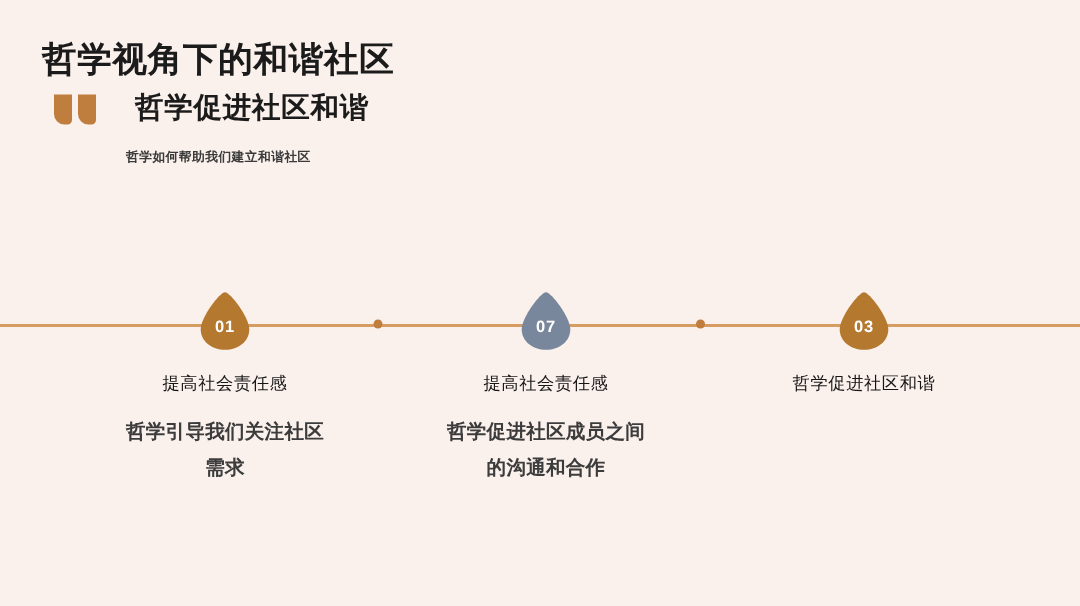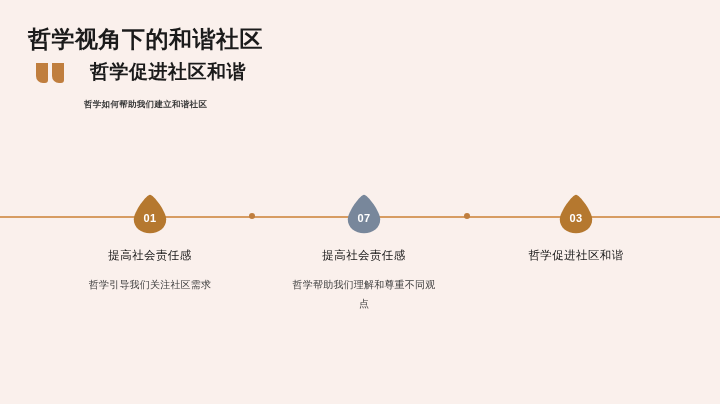--- a/index.html
+++ b/index.html
@@ -168,22 +168,22 @@
 
   .card-title {
     font-size: 11.5px;
     font-weight: 400;
     color: #161616;
     letter-spacing: 0.4px;
     margin-bottom: 13px;
   }
 
   .card-desc {
-    font-size: 10px;
-    font-weight: 400;
+    font-size: 13px;
+    font-weight: 700;
     color: #3c3c3c;
     line-height: 1.85;
     letter-spacing: 0.2px;
     padding: 0 28px;
   }
 </style>
 </head>
 <body>
 
 <div id="slide">
@@ -225,21 +225,21 @@
 
     <div class="tl-node" style="left:364px">
       <div class="blob">
         <svg width="34" height="40" viewBox="0 0 34 40">
           <path d="M17 0.8 C20.5 0.8 33.2 17.5 33.2 25.5 C33.2 33.6 25.9 39.2 17 39.2 C8.1 39.2 0.8 33.6 0.8 25.5 C0.8 17.5 13.5 0.8 17 0.8 Z" fill="#78879b"></path>
         </svg>
       </div>
       <div class="blob-num">07</div>
       <div class="card">
         <div class="card-title">提高社会责任感</div>
-        <div class="card-desc">哲学帮助我们理解和尊重不同观点</div>
+        <div class="card-desc">哲学促进社区成员之间的沟通和合作</div>
       </div>
     </div>
 
     <div class="tl-node" style="left:576px">
       <div class="blob">
         <svg width="34" height="40" viewBox="0 0 34 40">
           <path d="M17 0.8 C20.5 0.8 33.2 17.5 33.2 25.5 C33.2 33.6 25.9 39.2 17 39.2 C8.1 39.2 0.8 33.6 0.8 25.5 C0.8 17.5 13.5 0.8 17 0.8 Z" fill="#b5782f"></path>
         </svg>
       </div>
       <div class="blob-num">03</div>

